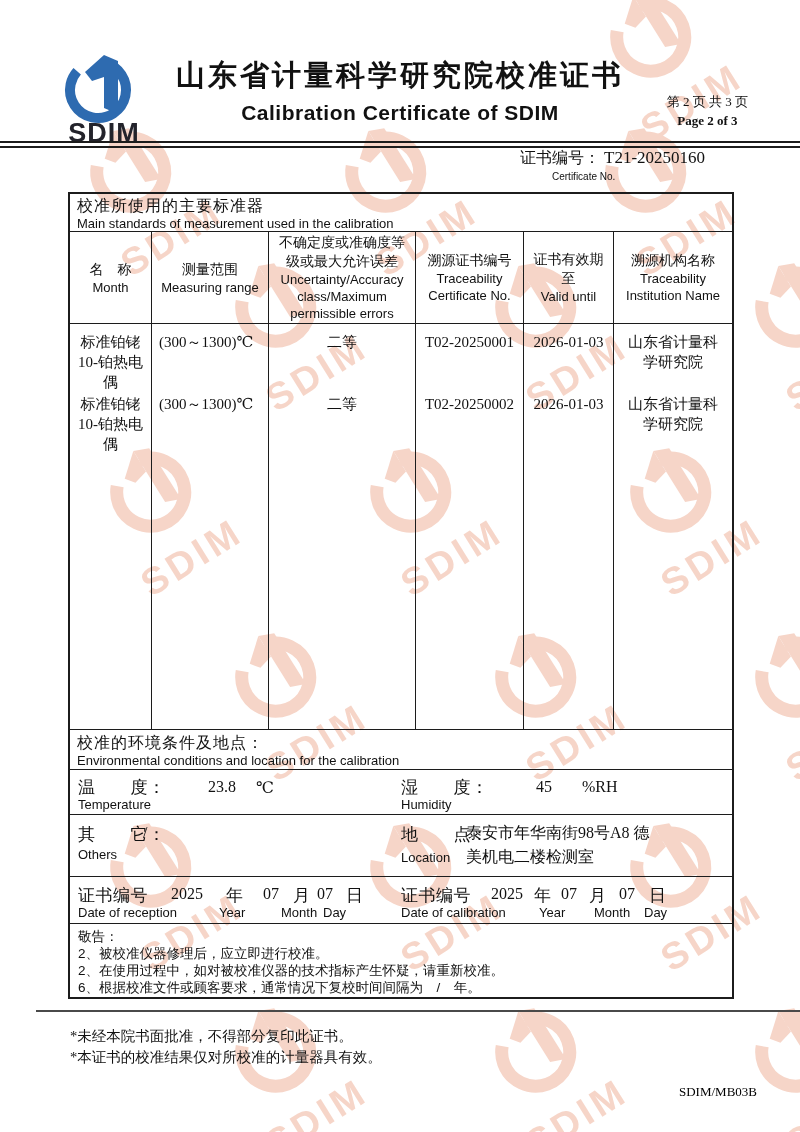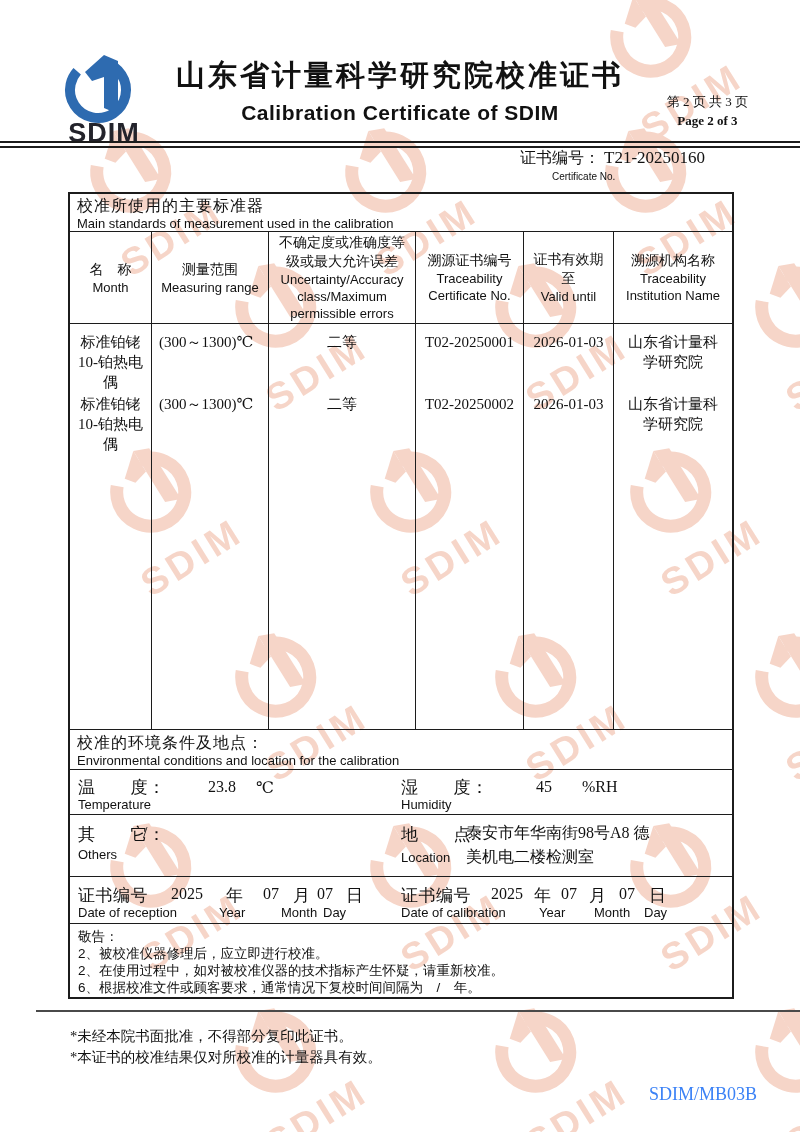--- a/index.html
+++ b/index.html
@@ -49,21 +49,21 @@
   .w1{width:82px;} .w2{width:117px;justify-content:center;} .w3{width:147px;} .w4{width:108px;} .w5{width:90px;} .w6{width:118px;}
   .sec-d{height:40px;padding:3px 7px;}
   .sec-e{height:45px;} .sec-f{height:62px;} .sec-g{height:47px;}
   .lab{font-size:17px;letter-spacing:.5px;}
   .val{font-family:"Liberation Serif","DejaVu Serif",serif;font-size:16px;}
   .enl{font-size:13px;}
   .sec-h{height:73px;padding:4px 8px;font-size:13.5px;line-height:17px;}
 
   .rule-bottom{left:36px;right:0;top:1010px;border-top:2px solid #4a4a4a;height:0;}
   .footnotes{left:70px;top:1026px;font-size:14.5px;line-height:21px;color:#111;}
-  .form-code{right:43px;top:1084px;font-size:18px;color:#3b82f6;}
+  .form-code{right:43px;top:1084px;font-size:13px;color:#000000;}
 </style>
 </head>
 <body>
 
 <div class="page">
   <div id="watermarks">
       <div class="wm" style="left: 580px; top: -25px;"><svg viewBox="0 0 170 170" width="170" height="170" xmlns="http://www.w3.org/2000/svg">
           <g transform="rotate(-32 85 85)">
             <circle cx="85" cy="58" r="34" fill="none" stroke="#f6d5c8" stroke-width="13" pathLength="360" stroke-dasharray="300 60" transform="rotate(-78 85 58)"></circle>
             <polygon points="92,14 107,20 107,80 92,74" fill="#f6d5c8"></polygon>

